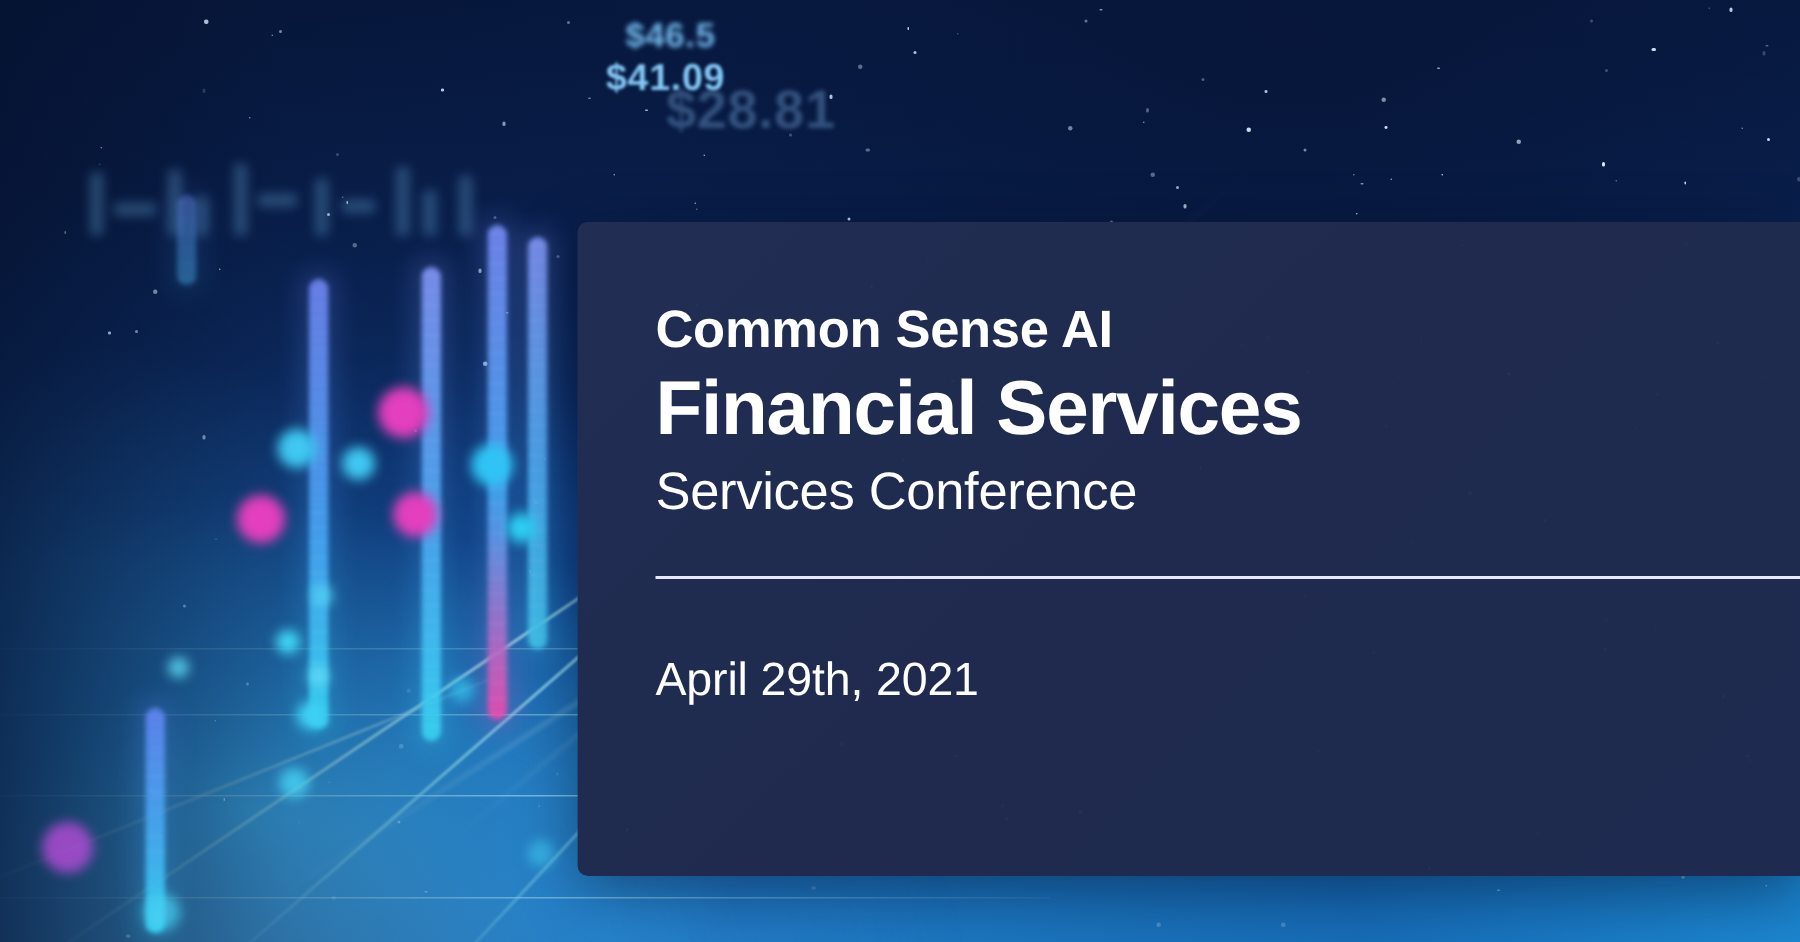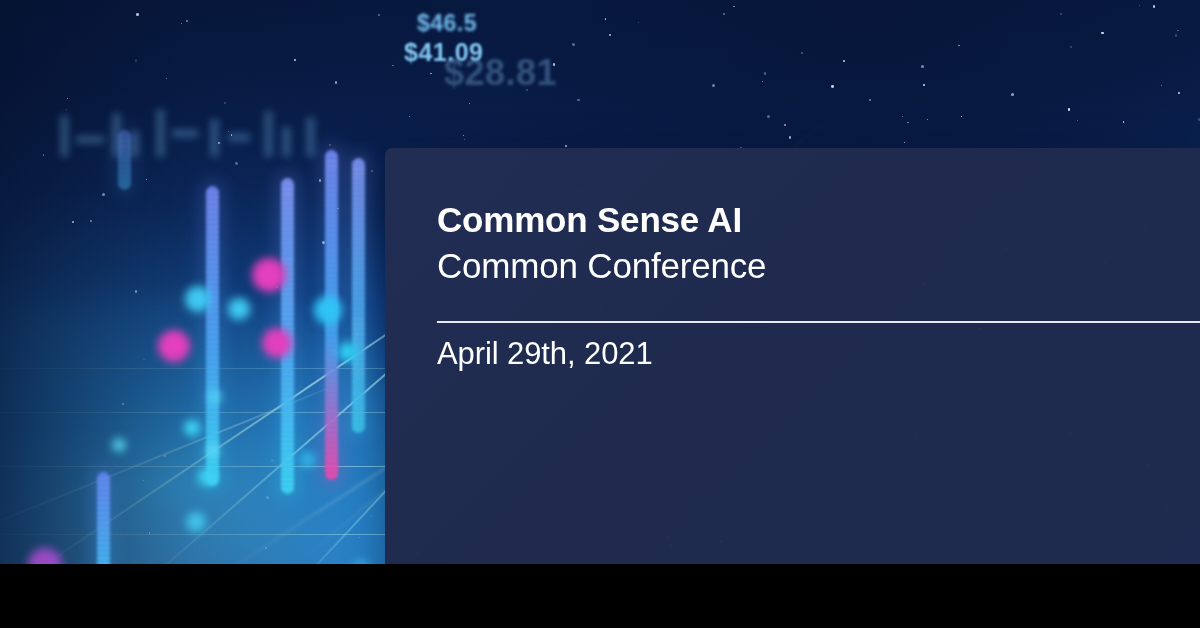--- a/index.html
+++ b/index.html
@@ -3,21 +3,21 @@
 <meta charset="utf-8">
 <style>
   html, body {
     margin: 0;
     padding: 0;
     background: #000;
   }
   #banner {
     position: relative;
     width: 1200px;
-    height: 564px;
+    height: 628px;
     overflow: hidden;
     font-family: "Liberation Sans", sans-serif;
     background: #0f172a;
   }
 
   
   .bg-base {
     position: absolute;
     inset: 0;
     background:
@@ -201,21 +201,21 @@
     margin-top: 36px;
     margin-right: -40px;
     opacity: .95;
   }
   .t-date {
     color: #ffffff;
     font-size: 31px;
     font-weight: 500;
     letter-spacing: -0.1px;
     line-height: 1.12;
-    margin-top: 14px;
+    margin-top: 50px;
   }
   .t-time {
     color: #ffffff;
     font-size: 31px;
     font-weight: 500;
     letter-spacing: -0.1px;
     line-height: 1.12;
     margin-top: 12px;
   }
 </style>
@@ -559,19 +559,20 @@
         <i class="star" style="left:493.0px;top:351.6px;width:1.7px;height:1.7px;opacity:0.18;background:#9fb4dd"></i>
         <i class="star" style="left:458.6px;top:75.9px;width:2.5px;height:2.5px;opacity:0.10;background:#9fb4dd"></i>
         <i class="star" style="left:216.1px;top:158.1px;width:1.9px;height:1.9px;opacity:0.17;background:#9fb4dd"></i>
         <i class="star" style="left:425.3px;top:422.8px;width:1.2px;height:1.2px;opacity:0.06;background:#9fb4dd"></i>
         <i class="star" style="left:718.2px;top:268.5px;width:1.9px;height:1.9px;opacity:0.22;background:#9fb4dd"></i>
         <i class="star" style="left:269.6px;top:118.4px;width:1.7px;height:1.7px;opacity:0.13;background:#9fb4dd"></i>
         <i class="star" style="left:352.2px;top:70.4px;width:1.6px;height:1.6px;opacity:0.14;background:#9fb4dd"></i>
       </div>
     <div class="card-inner">
       <div class="t-kicker">Common Sense AI</div>
-      <div class="t-sub">Common Conference</div>
+      <div class="t-main">Financial Services</div>
+      <div class="t-sub">Services Conference</div>
       <div class="divider"></div>
       <div class="t-date">April 29th, 2021</div>
     </div>
   </div>
 
 </div>
 
 </body></html>

